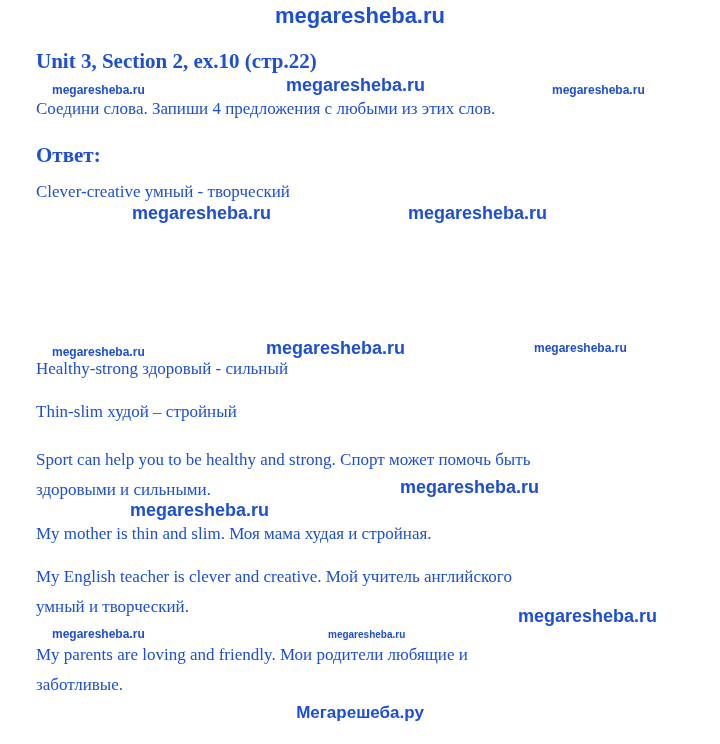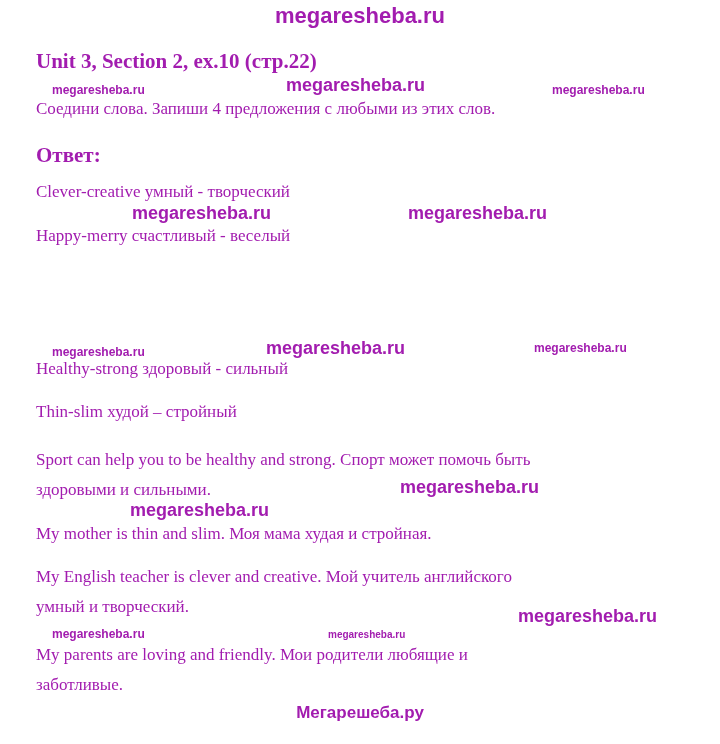--- a/index.html
+++ b/index.html
@@ -1,21 +1,21 @@
 <!DOCTYPE html>
 <html><head>
 <meta charset="utf-8">
 <style>
   html, body { margin: 0; padding: 0; background: #ffffff; }
   .page {
     position: relative;
     width: 720px;
     height: 744px;
     background: #ffffff;
-    color: #a21caf;
+    color: #1d4ed8;
     font-family: "Liberation Serif", serif;
     overflow: hidden;
   }
   .abs { position: absolute; white-space: nowrap; }
   .centerline { left: 0; right: 0; text-align: center; }
   .wm-top { font-family: "Liberation Sans", sans-serif; font-weight: 700; font-size: 22px; }
   .wm-lg  { font-family: "Liberation Sans", sans-serif; font-weight: 700; font-size: 18px; }
   .wm-sm  { font-family: "Liberation Sans", sans-serif; font-weight: 700; font-size: 12px; }
   .wm-xs  { font-family: "Liberation Sans", sans-serif; font-weight: 700; font-size: 10px; }
   .body-line { font-size: 17px; }
@@ -37,21 +37,20 @@
 
   <div class="abs body-line" style="left:36px; top:99px;">Соедини слова. Запиши 4 предложения с любыми из этих слов.</div>
 
   <div class="abs h" style="left:36px; top:143px;">Ответ:</div>
 
   <div class="abs body-line" style="left:36px; top:182px;">Clever-creative умный - творческий</div>
 
   <div class="abs wm-lg" style="left:132px; top:203px;">megaresheba.ru</div>
   <div class="abs wm-lg" style="left:408px; top:203px;">megaresheba.ru</div>
 
-  <div class="abs body-line" style="left:36px; top:226px;">Happy-merry счастливый - веселый</div>
 
 
 
   <div class="abs wm-sm" style="left:52px; top:345px;">megaresheba.ru</div>
   <div class="abs wm-lg" style="left:266px; top:338px;">megaresheba.ru</div>
   <div class="abs wm-sm" style="left:534px; top:341px;">megaresheba.ru</div>
 
   <div class="abs body-line" style="left:36px; top:359px;">Healthy-strong здоровый - сильный</div>
 
   <div class="abs body-line" style="left:36px; top:402px;">Thin-slim худой – стройный</div>

